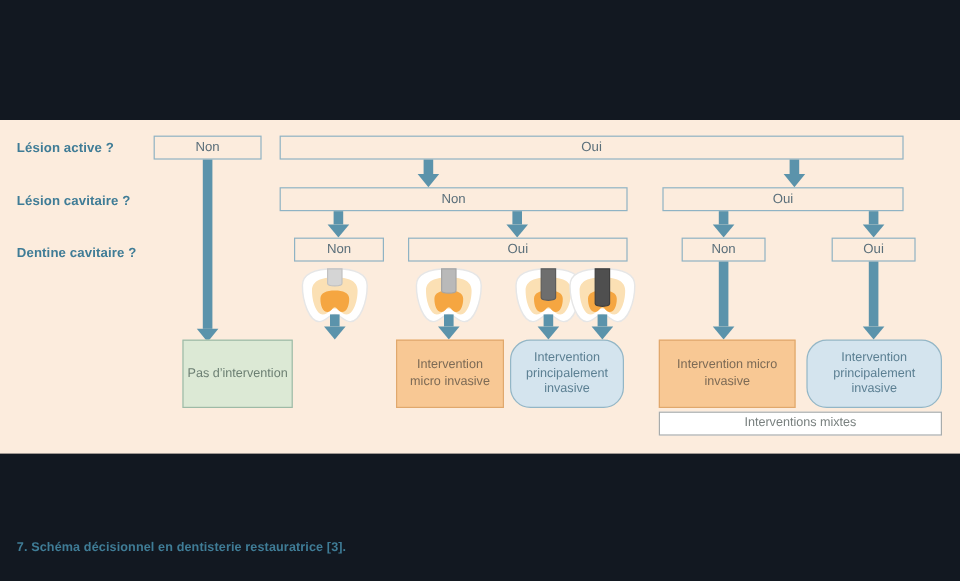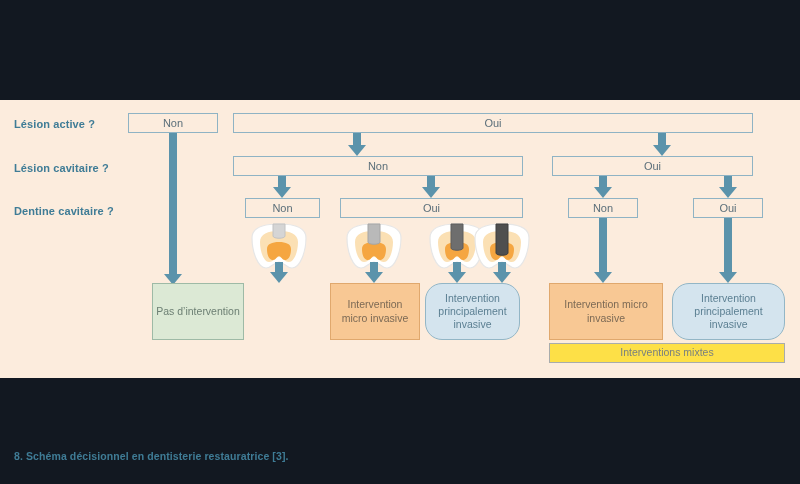--- a/index.html
+++ b/index.html
@@ -50,21 +50,21 @@
   .obox{
     position:absolute;box-sizing:border-box;
     border:1px solid #93b6c6;
     font-size:10.5px;line-height:1.25;text-align:center;
     display:flex;align-items:center;justify-content:center;
     padding:2px 3px;
   }
   .obox.green{background:#dce9d5;border-color:#9ebaa6;color:#6c7f73;}
   .obox.orange{background:#f8c894;border-color:#e0a86d;color:#7c6a55;}
   .obox.blue{background:#d4e4ee;border-color:#93b6c6;color:#5b7f92;border-radius:17px;}
-  .obox.grey{background:#fde047;border-color:#a8acac;color:#79807f;font-size:10.5px;}
+  .obox.grey{background:#ffffff;border-color:#a8acac;color:#79807f;font-size:10.5px;}
 
   
   .tooth{position:absolute;}
 
   
   #caption{
     position:absolute;left:14px;top:350px;
     font-size:10.5px;font-weight:bold;color:#3f7c96;
     white-space:nowrap;letter-spacing:.1px;
   }
@@ -187,16 +187,16 @@
 
     <div class="obox green" style="left:128px;top:183px;width:92px;height:57px;margin-left:24px;">Pas d’intervention</div>
     <div class="obox orange" style="left:330px;top:183px;width:90px;height:57px;">Intervention micro invasive</div>
     <div class="obox blue" style="left:425px;top:183px;width:95px;height:57px;">Intervention principalement invasive</div>
 
     <div class="obox orange" style="left:549px;top:183px;width:114px;height:57px;">Intervention micro invasive</div>
     <div class="obox blue" style="left:672px;top:183px;width:113px;height:57px;">Intervention principalement invasive</div>
 
     <div class="obox grey" style="left:549px;top:243px;width:236px;height:20px;">Interventions mixtes</div>
 
-    <div id="caption">8. Schéma décisionnel en dentisterie restauratrice [3].</div>
+    <div id="caption">7. Schéma décisionnel en dentisterie restauratrice [3].</div>
 
   </div>
 </div>
 
 </body></html>

